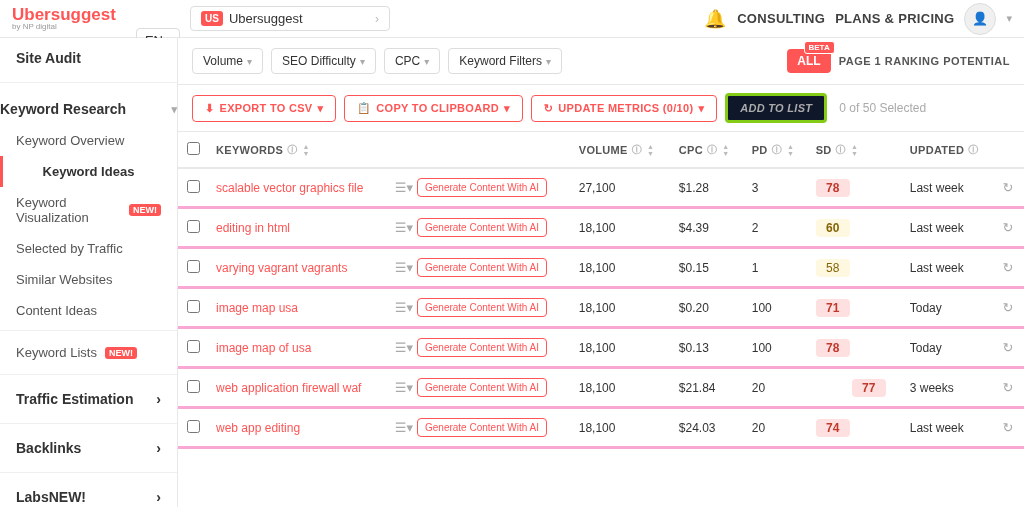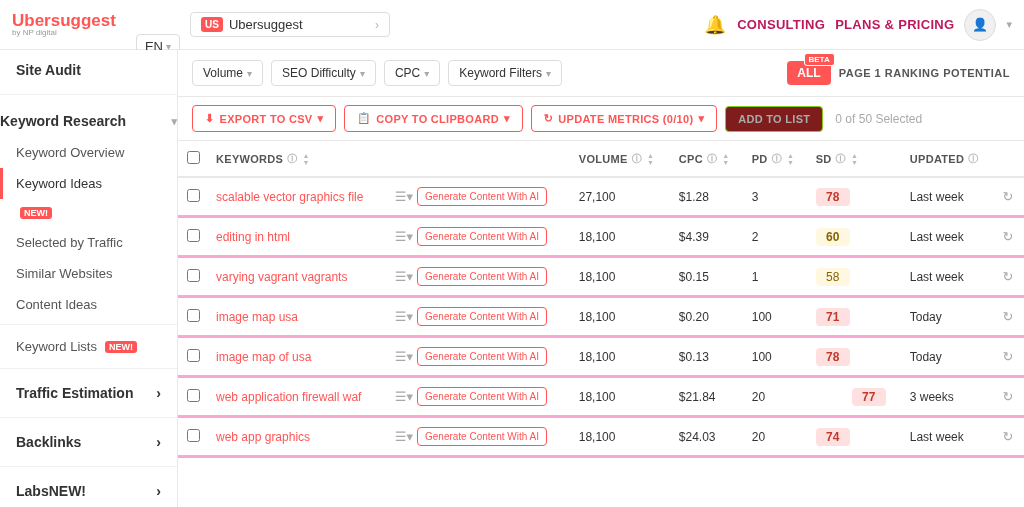--- a/index.html
+++ b/index.html
@@ -1,58 +1,58 @@
 <!DOCTYPE html>
 <html><head>
   <meta charset="utf-8">
   <style>
     * { box-sizing: border-box; margin: 0; padding: 0; }
     body { font-family: -apple-system, BlinkMacSystemFont, 'Segoe UI', sans-serif; font-size: 13px; background: #fff; overflow: hidden; }
 
     
     .app-wrapper { display: flex; flex-direction: column; height: 507px; width: 1024px; }
-    .top-nav { display: flex; align-items: center; height: 50px; border-bottom: 1px solid #e8e8e8; padding: 0 12px; gap: 10px; background: #fff; }
+    .top-nav { display: flex; align-items: center; height: 38px; border-bottom: 1px solid #e8e8e8; padding: 0 12px; gap: 10px; background: #fff; }
     .main-content { display: flex; flex: 1; overflow: hidden; }
     .sidebar { width: 178px; min-width: 178px; border-right: 1px solid #e8e8e8; background: #fff; overflow-y: auto; }
     .content-area { flex: 1; overflow: hidden; display: flex; flex-direction: column; background: #f9f9f9; }
 
     
     .logo-area { display: flex; flex-direction: column; line-height: 1; cursor: pointer; }
     .lang-selector { display: flex; align-items: center; gap: 3px; border: 1px solid #ddd; border-radius: 4px; padding: 4px 8px; cursor: pointer; font-size: 13px; color: #333; margin-left: 10px; margin-top: 44px; }
     .search-bar { display: flex; align-items: center; border: 1px solid #ddd; border-radius: 4px; padding: 4px 10px; gap: 6px; min-width: 200px; }
     .search-bar-flag { background: #f55; color: white; font-size: 10px; font-weight: 700; padding: 2px 4px; border-radius: 3px; }
     .search-bar-text { font-size: 13px; color: #333; flex: 1; }
     .search-bar-arrow { color: #bbb; font-size: 12px; }
     .nav-spacer { flex: 1; }
     .bell-icon { font-size: 18px; color: #888; cursor: pointer; }
-    .nav-link { font-size: 13px; font-weight: 600; color: #be185d; cursor: pointer; text-transform: uppercase; letter-spacing: 0.3px; }
+    .nav-link { font-size: 13px; font-weight: 600; color: #404040; cursor: pointer; text-transform: uppercase; letter-spacing: 0.3px; }
     .nav-avatar { width: 32px; height: 32px; border-radius: 50%; border: 1px solid #ddd; background: #f0f0f0; display: flex; align-items: center; justify-content: center; color: #888; cursor: pointer; }
 
     
     .sidebar-section-header { padding: 14px 0 8px; font-size: 14px; font-weight: 700; color: #333; cursor: pointer; display: flex; justify-content: space-between; align-items: center; }
     .sidebar-section-header .chevron { color: #aaa; font-size: 11px; }
     .sidebar-item { padding: 8px 16px; font-size: 13px; color: #555; cursor: pointer; display: flex; align-items: center; gap: 4px; }
-    .sidebar-item.active { font-weight: 400; color: #333; border-left: 3px solid #f55; padding-left: 13px; }
+    .sidebar-item.active { font-weight: 700; color: #333; border-left: 3px solid #f55; padding-left: 13px; justify-content: center; }
     .sidebar-item .new-badge { font-size: 9px; background: #f55; color: white; padding: 1px 4px; border-radius: 3px; font-weight: 700; margin-left: 4px; }
     .sidebar-divider { height: 1px; background: #f0f0f0; margin: 4px 0; }
     .sidebar-section-link { padding: 12px 16px; font-size: 14px; font-weight: 700; color: #333; cursor: pointer; display: flex; justify-content: space-between; align-items: center; }
 
     
     .filter-bar { display: flex; align-items: center; gap: 8px; padding: 10px 14px; background: #fff; border-bottom: 1px solid #e8e8e8; flex-wrap: wrap; }
     .filter-btn { display: flex; align-items: center; gap: 4px; border: 1px solid #ddd; border-radius: 4px; padding: 5px 10px; font-size: 12px; color: #333; cursor: pointer; background: #fff; }
     .filter-btn .chevron { color: #aaa; font-size: 10px; }
     .all-btn-area { margin-left: auto; display: flex; align-items: center; gap: 8px; }
     .all-btn { position: relative; background: #f55; color: white; font-weight: 700; font-size: 12px; padding: 5px 10px; border-radius: 4px; cursor: pointer; }
     .beta-badge { position: absolute; top: -8px; right: -4px; background: #f55; color: white; font-size: 8px; padding: 1px 4px; border-radius: 3px; font-weight: 700; border: 1px solid #fff; }
     .page1-label { font-size: 11px; font-weight: 700; color: #555; text-transform: uppercase; letter-spacing: 0.5px; }
 
     
     .action-bar { display: flex; align-items: center; gap: 8px; padding: 8px 14px; background: #fff; border-bottom: 1px solid #e8e8e8; }
     .action-btn { display: flex; align-items: center; gap: 5px; border: 1px solid #f55; border-radius: 4px; padding: 6px 12px; font-size: 11px; font-weight: 700; color: #f55; cursor: pointer; background: #fff; text-transform: uppercase; letter-spacing: 0.3px; }
-    .add-list-btn { border: 1px solid #84cc16; color: #aaa; background: #7f1d1d; }
+    .add-list-btn { border: 3px solid #84cc16; color: #aaa; background: #0f172a; font-style: italic; }
     .selected-count { font-size: 12px; color: #aaa; margin-left: 4px; }
 
     
     .table-wrapper { flex: 1; overflow-y: auto; background: #fff; }
     table { width: 100%; border-collapse: collapse; }
     thead tr { background: #fff; border-bottom: 2px solid #e8e8e8; }
     thead th { padding: 10px 8px; font-size: 11px; font-weight: 700; color: #555; text-align: left; text-transform: uppercase; letter-spacing: 0.3px; white-space: nowrap; }
     thead th .sort-icons { display: inline-flex; flex-direction: column; margin-left: 3px; }
     thead th .sort-icons span { font-size: 7px; line-height: 1; color: #bbb; }
     tbody tr { border-bottom: 3px solid #f9a8d4; background: #fff; }
@@ -116,20 +116,21 @@
         <span>Keyword Research</span>
         <span class="chevron">▾</span>
       </div>
       <div class="sidebar-item">
         <span>Keyword Overview</span>
       </div>
       <div class="sidebar-item active">
         <span>Keyword Ideas</span>
       </div>
       <div class="sidebar-item">
+        <span>Keyword Visualization</span>
         <span class="new-badge">NEW!</span>
       </div>
       <div class="sidebar-item">
         <span>Selected by Traffic</span>
       </div>
       <div class="sidebar-item">
         <span>Similar Websites</span>
       </div>
       <div class="sidebar-item">
         <span>Content Ideas</span>
@@ -416,21 +417,21 @@
       <td>3 weeks</td>
       <td>
         <span class="refresh-icon">↻</span>
       </td>
     </tr>
               <tr>
       <td class="cb-cell">
         <input type="checkbox" style="">
       </td>
       <td>
-        <a class="keyword-link" href="#">web app graphics</a>
+        <a class="keyword-link" href="#">web app editing</a>
       </td>
       <td>
         <div class="actions-cell">
           <button class="icon-btn">☰▾</button>
           <button class="gen-ai-btn">Generate Content With AI</button>
         </div>
       </td>
       <td>18,100</td>
       <td>$24.03</td>
       <td>20</td>

